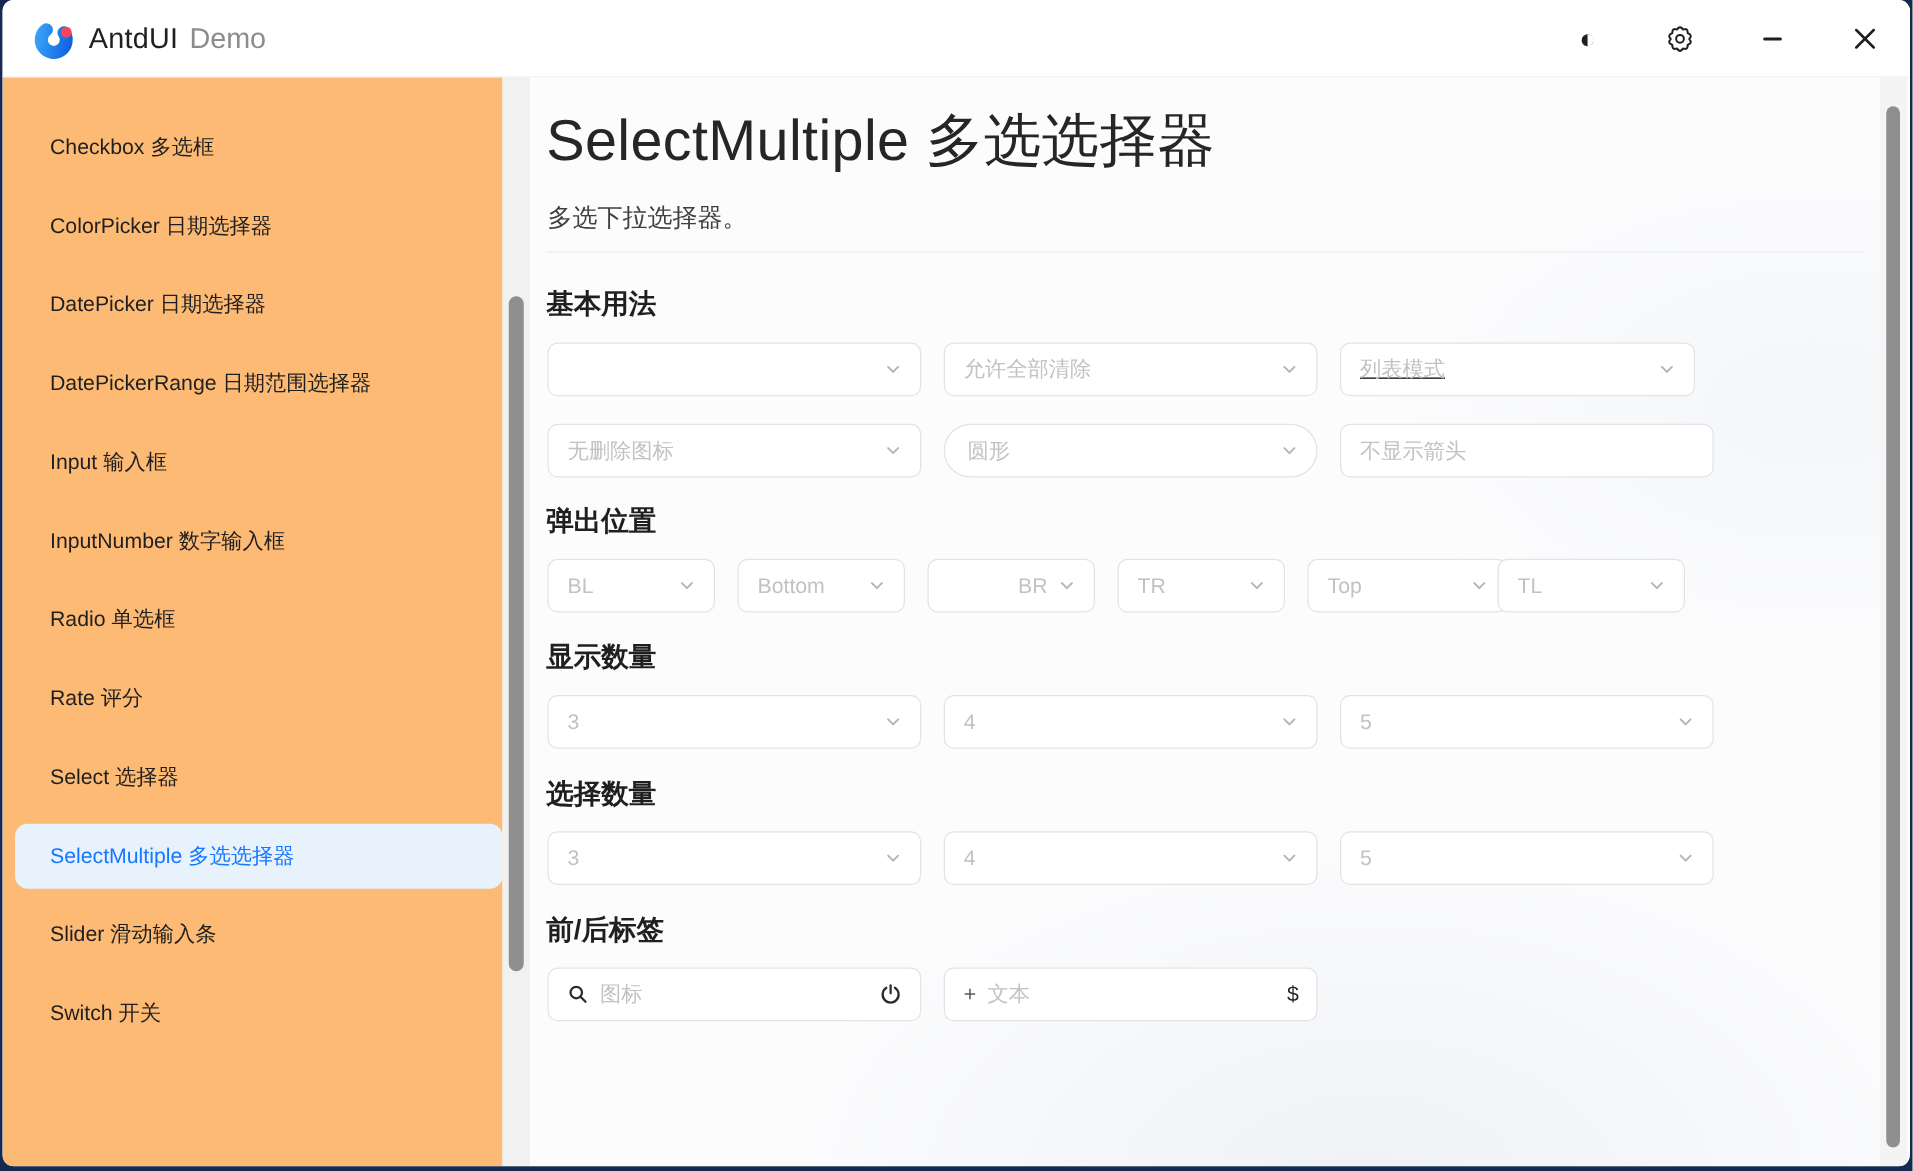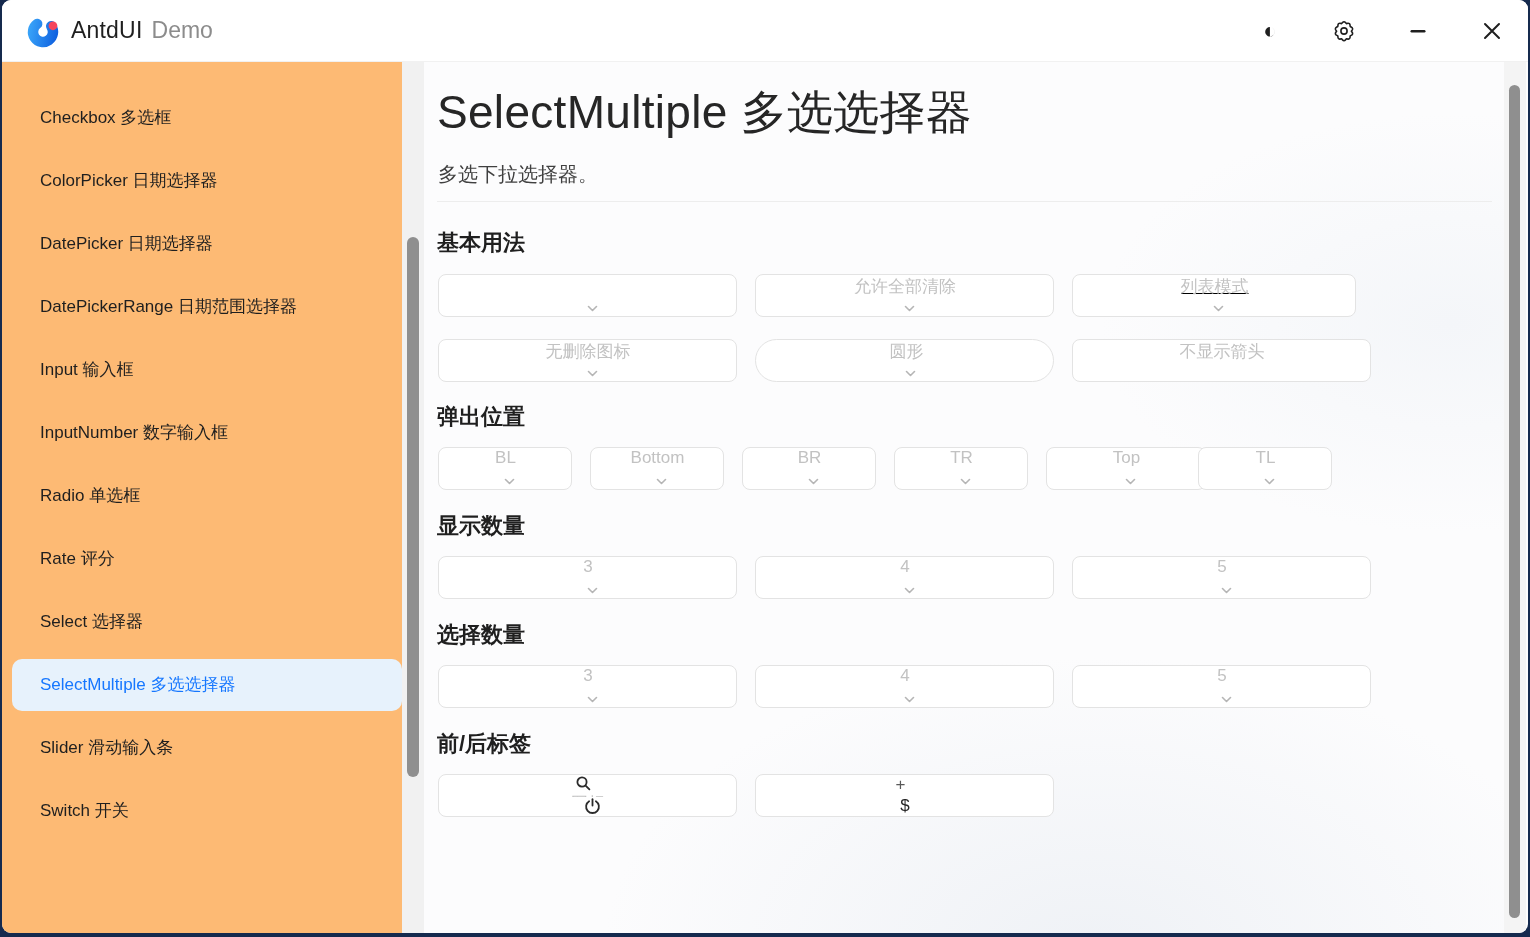--- a/index.html
+++ b/index.html
@@ -69,21 +69,20 @@
     color:#262626; letter-spacing:.3px; white-space:nowrap;
   }
   .page-desc { position:absolute; left:14px; top:99px; font-size:20px; color:#404040; }
   .header-divider { position:absolute; left:13px; top:139px; width:1055px; height:1px; background:#ededed; }
   .section-title { position:absolute; left:13px; font-size:22px; font-weight:600; color:#1f1f1f; white-space:nowrap; }
   
   .sel {
     position:absolute; height:43px; background:#ffffff; border:1px solid #e3e3e3;
     border-radius:8px; display:flex; align-items:center; padding:0 14px 0 15px;
     cursor:pointer;
-    flex-direction:column;
   }
   .sel.pill { border-radius:21.5px; padding-left:18px; }
   .sel .ph { font-size:17px; color:#c2c2c2; flex:1; white-space:nowrap; overflow:hidden; }
   .sel .chev { flex:0 0 auto; margin-left:8px; display:flex; }
   .sel .prefix-ic { flex:0 0 auto; margin-right:9px; display:flex; }
   .sel .suffix-ic { flex:0 0 auto; margin-left:8px; display:flex; }
   .sel .prefix-tx { font-size:17px; color:#595959; margin-right:9px; }
   .sel .suffix-tx { font-size:17px; color:#262626; }
 </style>
 </head>
@@ -211,21 +210,21 @@
         </span>
     </div>
     <div class="sel" style="left:166px; top:385px; width:134px;">
       <span class="ph">Bottom</span>
       <span class="chev">
           <svg width="15" height="15" viewBox="0 0 15 15">
             <path d="M3.5 5.5l4 4 4-4" fill="none" stroke="#b5b5b5" stroke-width="1.6" stroke-linecap="round" stroke-linejoin="round"></path>
           </svg>
         </span>
     </div>
-    <div class="sel" style="left:318px; top:385px; width:134px;">
+    <div class="sel" style="left:318px; top:385px; width:134px;text-align:right;">
       <span class="ph">BR</span>
       <span class="chev">
           <svg width="15" height="15" viewBox="0 0 15 15">
             <path d="M3.5 5.5l4 4 4-4" fill="none" stroke="#b5b5b5" stroke-width="1.6" stroke-linecap="round" stroke-linejoin="round"></path>
           </svg>
         </span>
     </div>
     <div class="sel" style="left:470px; top:385px; width:134px;">
       <span class="ph">TR</span>
       <span class="chev">
@@ -235,21 +234,21 @@
         </span>
     </div>
     <div class="sel" style="left:622px; top:385px; width:160px;">
       <span class="ph">Top</span>
       <span class="chev">
           <svg width="15" height="15" viewBox="0 0 15 15">
             <path d="M3.5 5.5l4 4 4-4" fill="none" stroke="#b5b5b5" stroke-width="1.6" stroke-linecap="round" stroke-linejoin="round"></path>
           </svg>
         </span>
     </div>
-    <div class="sel" style="left:774px; top:385px; width:134px;">
+    <div class="sel" style="left:774px; top:385px; width:150px;">
       <span class="ph">TL</span>
       <span class="chev">
           <svg width="15" height="15" viewBox="0 0 15 15">
             <path d="M3.5 5.5l4 4 4-4" fill="none" stroke="#b5b5b5" stroke-width="1.6" stroke-linecap="round" stroke-linejoin="round"></path>
           </svg>
         </span>
     </div>
 
     <div class="section-title" style="top:449px">显示数量</div>
 

